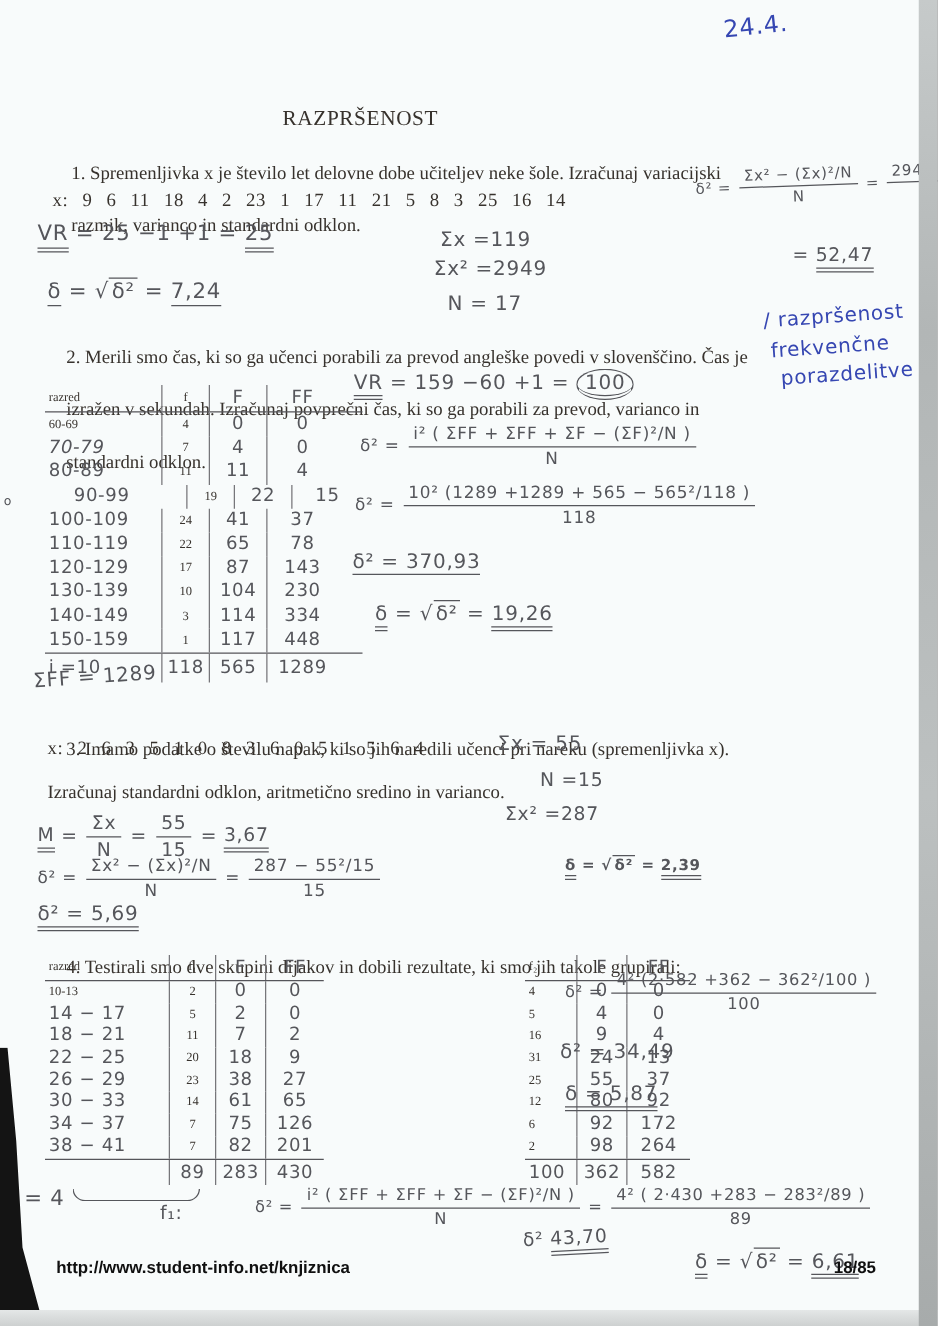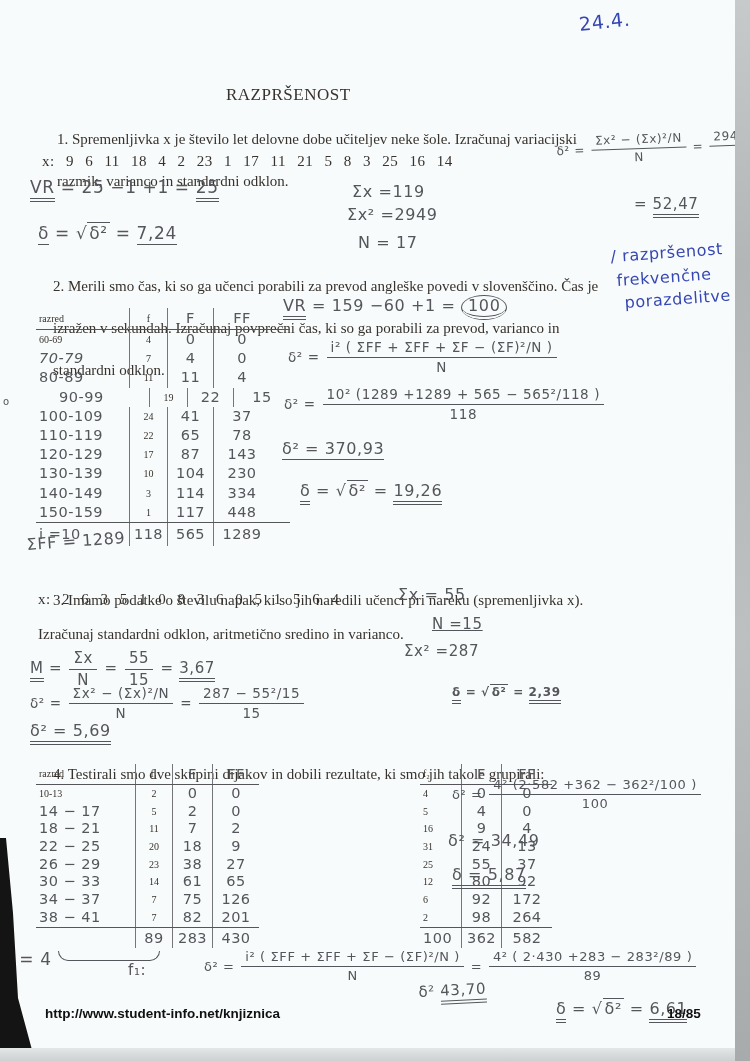--- a/index.html
+++ b/index.html
@@ -279,21 +279,21 @@
       <div class="ann ink-blue" style="left: 610px; top: 248px; font-size: 16px; transform: rotate(-4deg);"><span>/ razpršenost</span></div>
       <div class="ann ink-blue" style="left: 616px; top: 272px; font-size: 16px; transform: rotate(-4deg);"><span>frekvenčne</span></div>
       <div class="ann ink-blue" style="left: 624px; top: 294px; font-size: 16px; transform: rotate(-4deg);"><span>porazdelitve</span></div>
       <div class="ann ink-pencil" style="left: 283px; top: 297px; font-size: 16px;"><span class="u2">VR</span><span> = 159 −60 +1 = </span><span class="circ">100</span></div>
       <div class="ann ink-pencil" style="left: 26px; top: 536px; font-size: 16px; transform: rotate(-4deg);"><span>ΣFF = 1289</span></div>
       <div class="ann ink-pencil" style="left: 288px; top: 340px; font-size: 13.5px;"><span>δ² = </span><span class="frac"><span class="fn">i² ( ΣFF + ΣFF + ΣF − (ΣF)²/N )</span><span class="fd">N</span></span></div>
       <div class="ann ink-pencil" style="left: 284px; top: 387px; font-size: 13.5px;"><span>δ² = </span><span class="frac"><span class="fn">10² (1289 +1289 + 565 − 565²/118 )</span><span class="fd">118</span></span></div>
       <div class="ann ink-pencil" style="left: 282px; top: 440px; font-size: 16px;"><span class="u1">δ² = 370,93</span></div>
       <div class="ann ink-pencil" style="left: 300px; top: 482px; font-size: 16px;"><span class="u2">δ</span><span> = </span><span>√</span><span class="ov">δ²</span><span>  = </span><span class="u2">19,26</span></div>
       <div class="ann ink-pencil" style="left: 398px; top: 586px; font-size: 16px;"><span>Σx = 55</span></div>
-      <div class="ann ink-pencil" style="left: 432px; top: 616px; font-size: 15px; text-decoration: underline;"><span>N =15</span></div>
+      <div class="ann ink-pencil" style="left: 432px; top: 616px; font-size: 15px;"><span>N =15</span></div>
       <div class="ann ink-pencil" style="left: 404px; top: 643px; font-size: 15px;"><span>Σx² =287</span></div>
       <div class="ann ink-pencil" style="left: 30px; top: 650px; font-size: 15px;"><span class="u2">M</span><span> = </span><span class="frac"><span class="fn">Σx</span><span class="fd">N</span></span><span> = </span><span class="frac"><span class="fn">55</span><span class="fd">15</span></span><span> = </span><span class="u2">3,67</span></div>
       <div class="ann ink-pencil" style="left: 30px; top: 686px; font-size: 13.5px;"><span>δ² = </span><span class="frac"><span class="fn">Σx² − (Σx)²/N</span><span class="fd">N</span></span><span> = </span><span class="frac"><span class="fn">287 − 55²/15</span><span class="fd">15</span></span></div>
       <div class="ann ink-pencil" style="left: 30px; top: 722px; font-size: 16px;"><span class="u2">δ² = 5,69</span></div>
       <div class="ann ink-pencil" style="left: 452px; top: 686px; font-size: 12px; font-weight: bold;"><span class="u2">δ</span><span> = </span><span>√</span><span class="ov">δ²</span><span> = </span><span class="u2">2,39</span></div>
       <div class="ann ink-pencil" style="left: 452px; top: 778px; font-size: 13px;"><span>δ² = </span><span class="frac"><span class="fn">4² (2·582 +362 − 362²/100 )</span><span class="fd">100</span></span></div>
       <div class="ann ink-pencil" style="left: 448px; top: 832px; font-size: 16px;"><span>δ² = 34,49</span></div>
       <div class="ann ink-pencil" style="left: 452px; top: 866px; font-size: 16px;"><span class="u2">δ = 5,87</span></div>
       <div class="ann ink-pencil" style="left: 8px; top: 950px; font-size: 17px;"><span>i = 4</span></div>
       <div class="brace" style="left: 58px; top: 951px; width: 100px; height: 9px;"></div>

